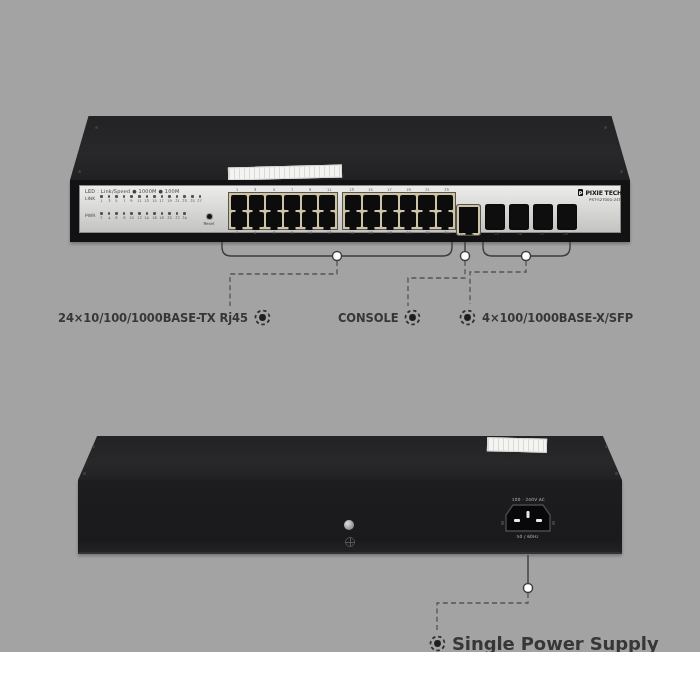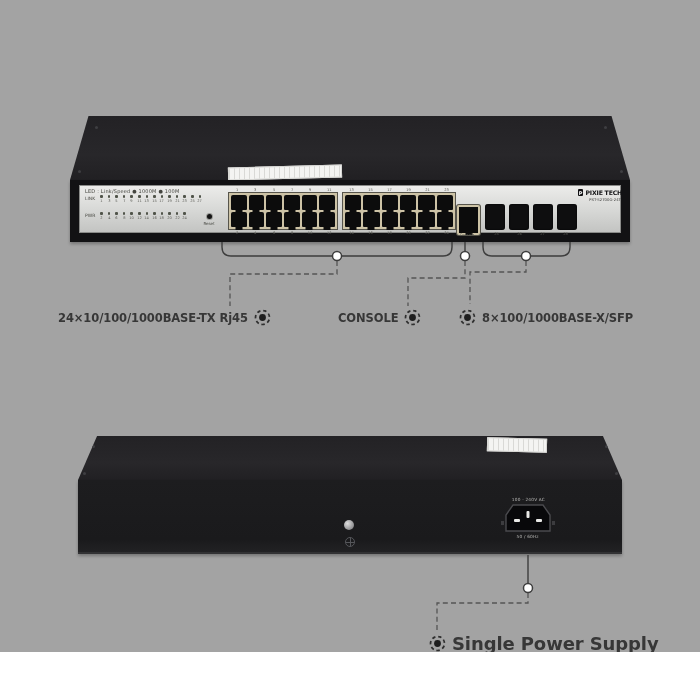--- a/index.html
+++ b/index.html
@@ -351,21 +351,21 @@
       <circle cx="9.5" cy="9.5" r="7" fill="none" stroke="#2f2f2f" stroke-width="1.7" stroke-dasharray="3.4 2.8" transform="rotate(20 9.5 9.5)"></circle>
       <circle cx="9.5" cy="9.5" r="3.4" fill="#1e1e1e"></circle>
     </svg>
   </div>
 
   <div class="callout-label" style="left:458px;top:308px">
     <svg class="target-icon" width="19" height="19">
       <circle cx="9.5" cy="9.5" r="7" fill="none" stroke="#2f2f2f" stroke-width="1.7" stroke-dasharray="3.4 2.8" transform="rotate(20 9.5 9.5)"></circle>
       <circle cx="9.5" cy="9.5" r="3.4" fill="#1e1e1e"></circle>
     </svg>
-    <span>8×100/1000BASE-X/SFP</span>
+    <span>4×100/1000BASE-X/SFP</span>
   </div>
 
   <div class="top-face" id="rear-top">
     <div class="screw" style="left:14px;top:9px"></div>
     <div class="screw" style="left:527px;top:9px"></div>
     <div class="screw" style="left:5px;top:36px"></div>
     <div class="screw" style="left:537px;top:36px"></div>
     <div class="sticker" style="left:409px;top:2px;width:58px;height:12px;transform:rotate(1.5deg)"></div>
   </div>
 

